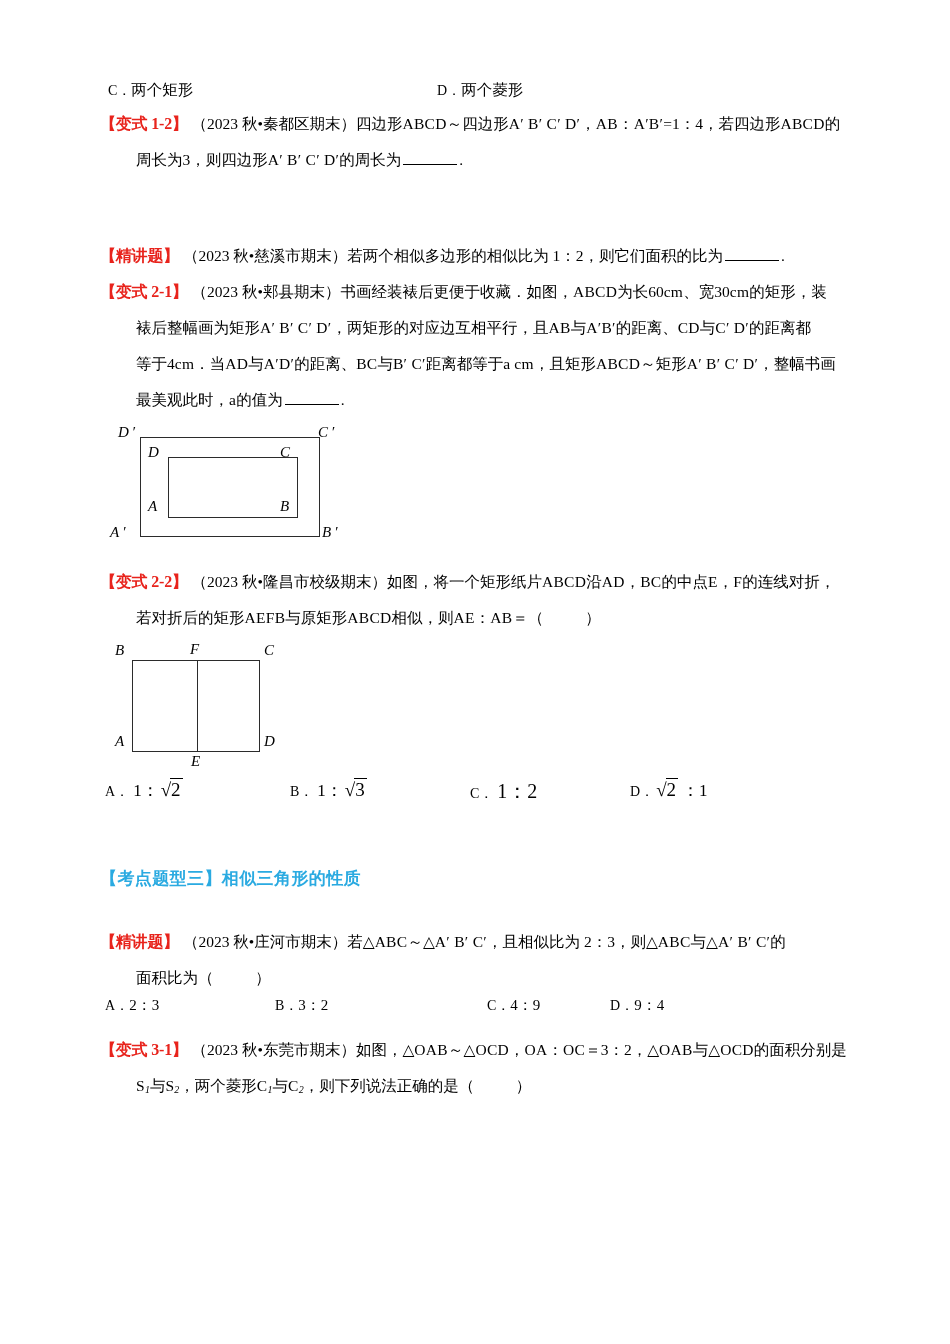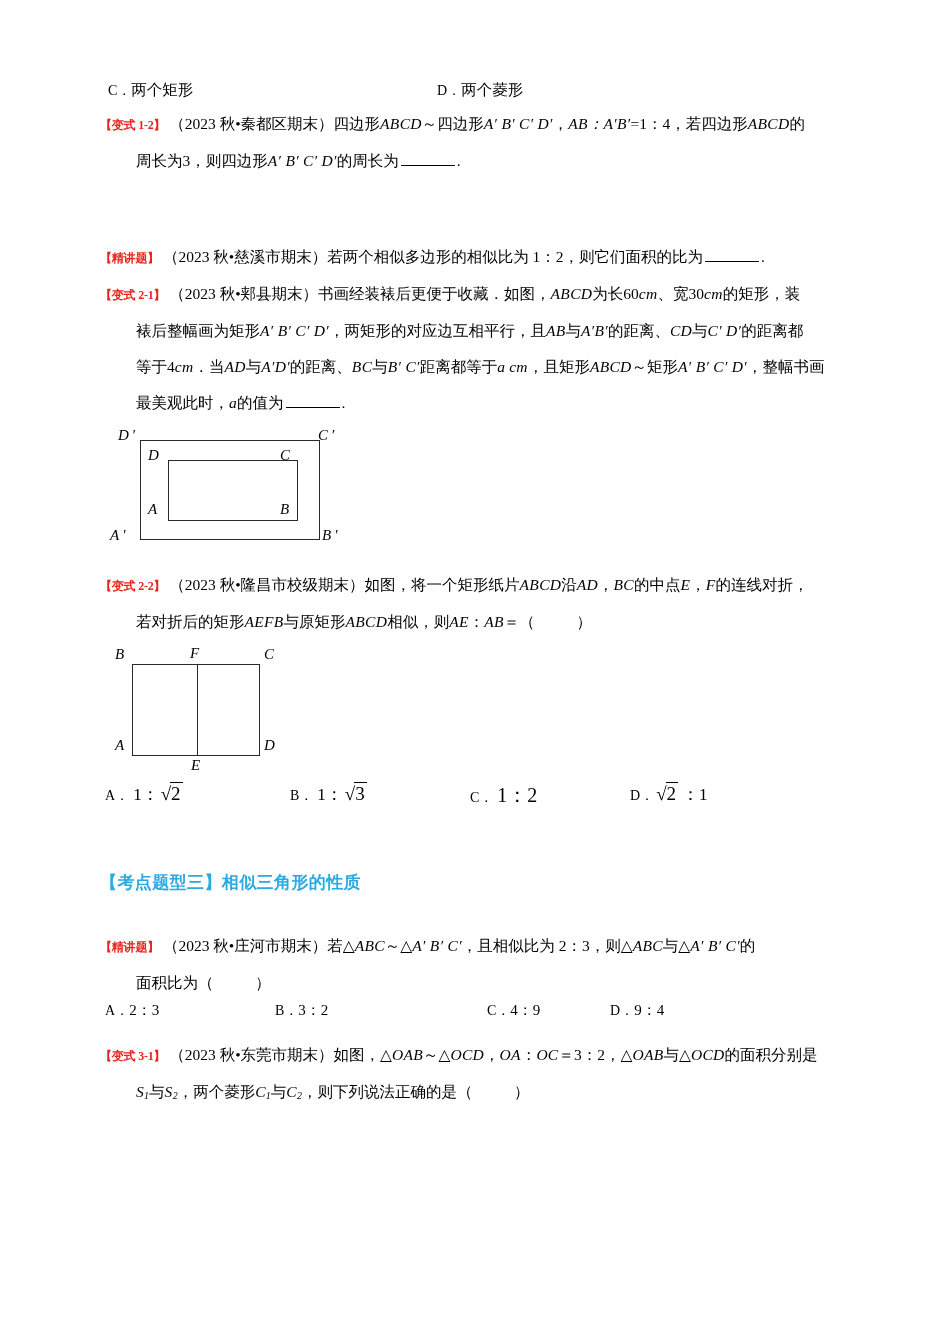--- a/index.html
+++ b/index.html
@@ -38,31 +38,30 @@
   .block {
     font-size: 15.5px;
     line-height: 36px;
   }
   .indent {
     padding-left: 36px;
   }
 
   .zh { font-family: "Liberation Serif", "DejaVu Serif", serif; }
   .mi {
-    font-style: italic;
     font-family: "Liberation Serif", "DejaVu Serif", serif;
     letter-spacing: .3px;
   }
   .num { font-family: "Liberation Serif", "DejaVu Serif", serif; }
 
   
   .tag-red {
     color: #e8231c;
     font-weight: bold;
-    font-size: 12px;
+    font-size: 16px;
     letter-spacing: -.2px;
   }
   
   .heading-blue {
     color: #2aaae1;
     font-weight: bold;
     font-size: 17px;
     font-family: "Liberation Sans", sans-serif;
     letter-spacing: .4px;
   }

